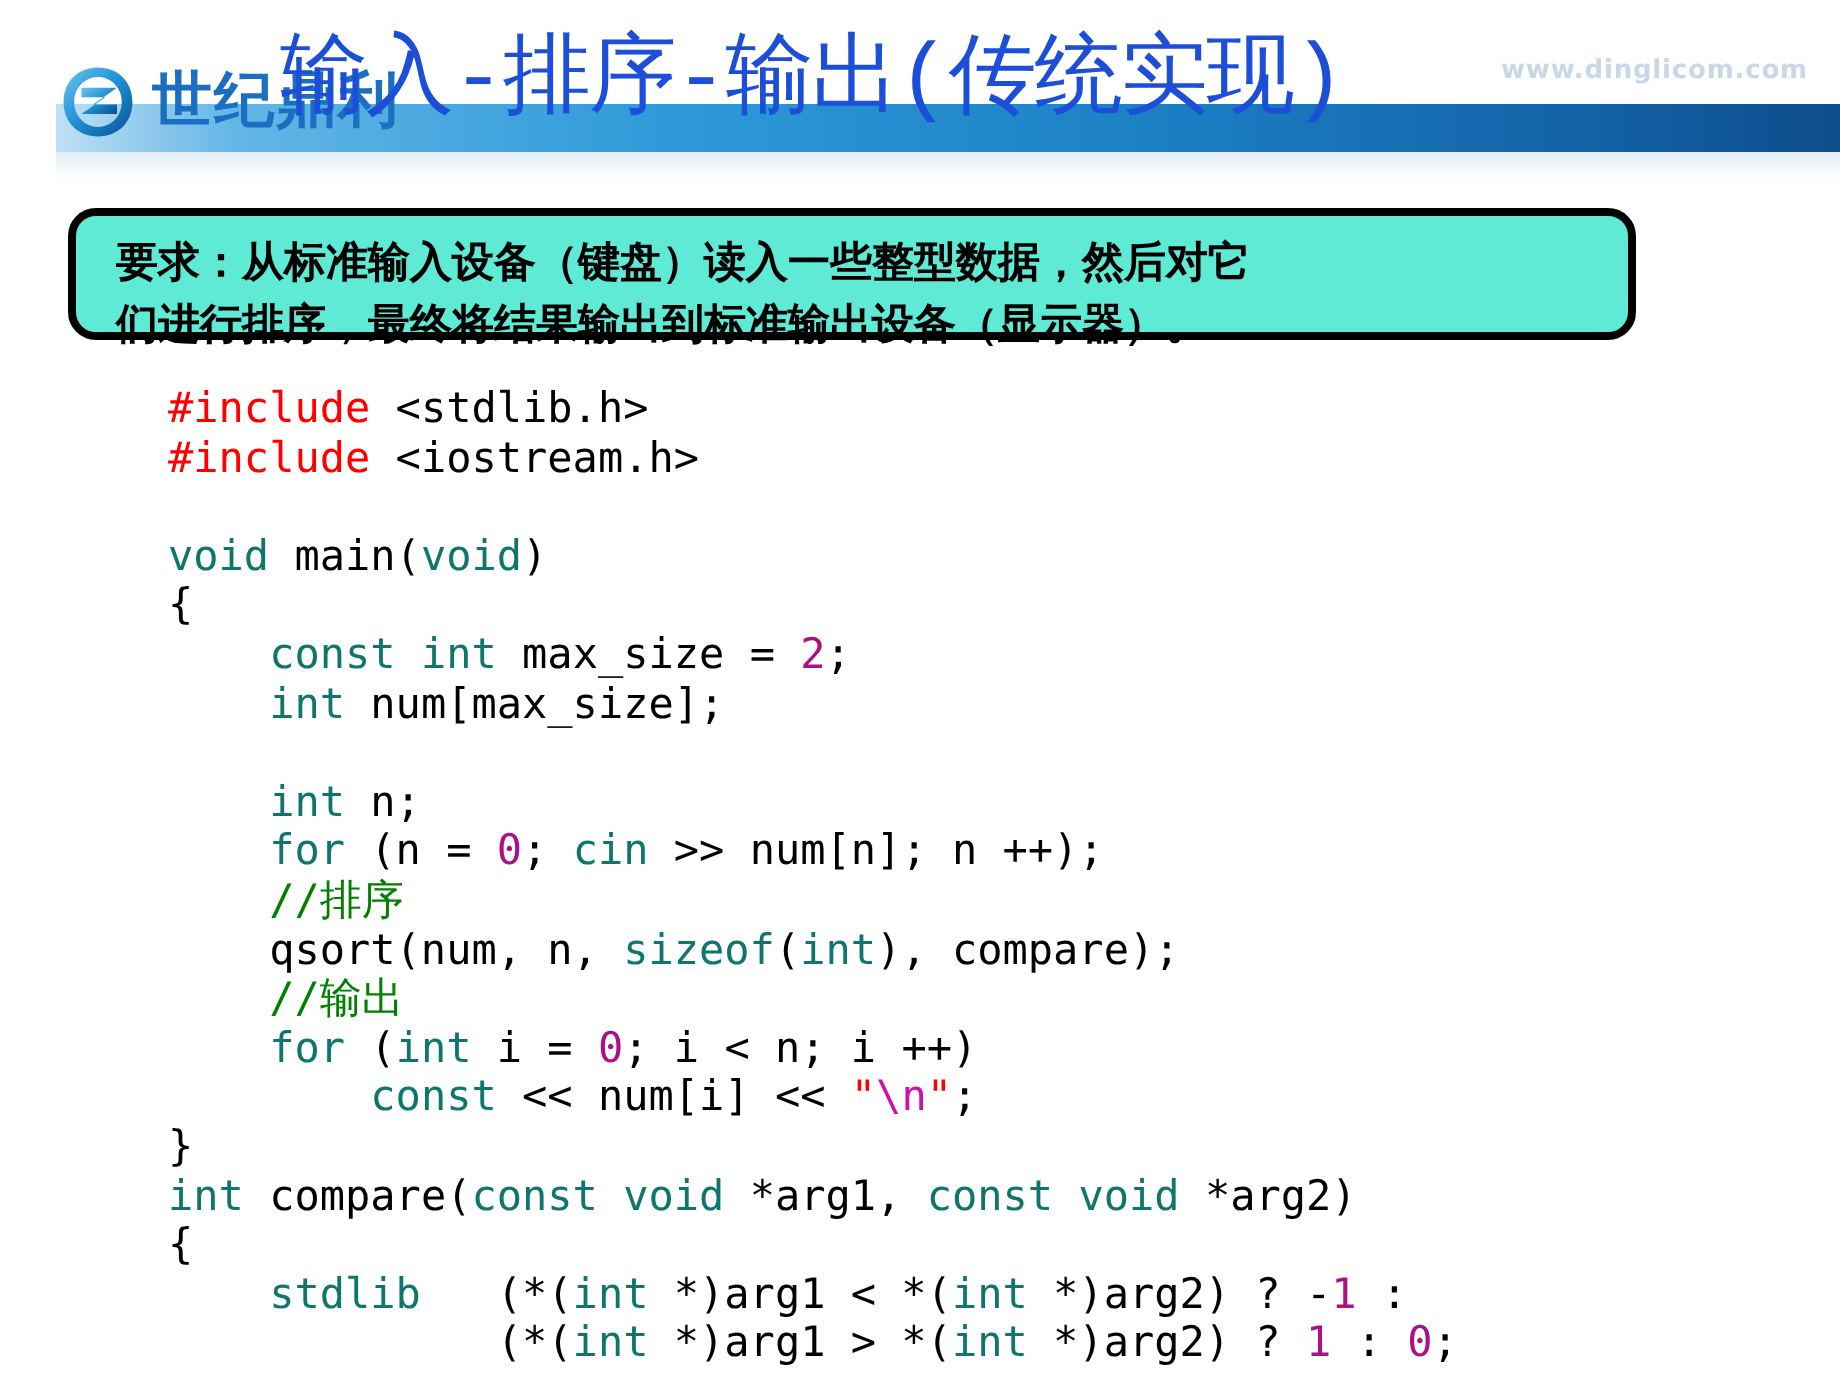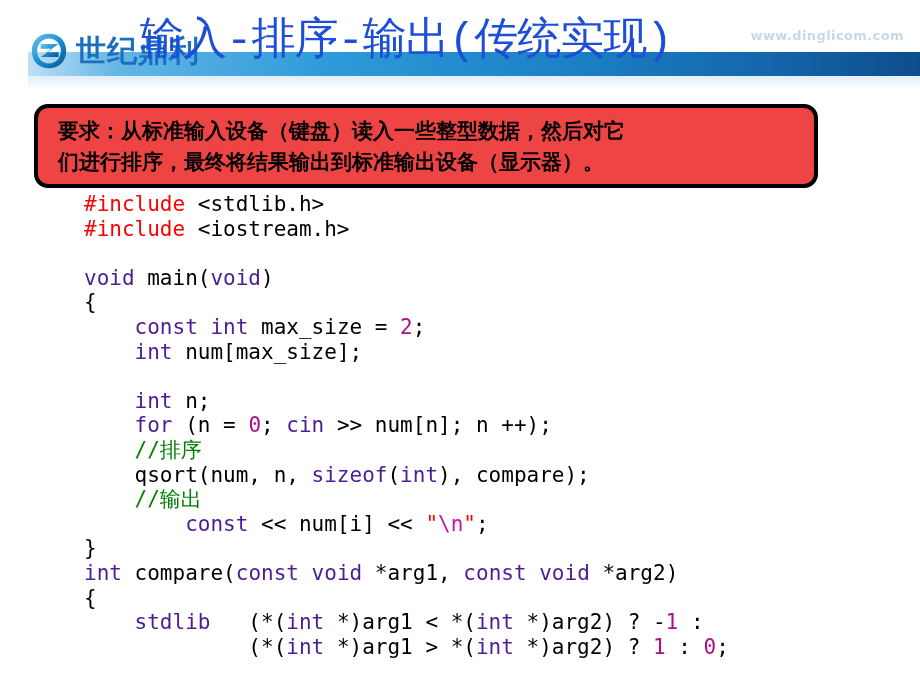--- a/index.html
+++ b/index.html
@@ -99,24 +99,24 @@
     white-space: nowrap;
     letter-spacing: -1px;
   }
 
   
   #requirement-box {
     position: absolute;
     left: 34px;
     top: 104px;
     width: 784px;
-    height: 84px;
+    height: 66px;
     border: 4px solid #000000;
     border-radius: 14px;
-    background: #ef4444;
+    background: #5eead4;
     box-sizing: border-box;
     padding: 8px 16px 6px 20px;
   }
   .req-line {
     font-family: "DejaVu Sans", "Liberation Sans", sans-serif;
     font-size: 21px;
     font-weight: bold;
     color: #000000;
     line-height: 31px;
     white-space: nowrap;
@@ -130,21 +130,21 @@
     width: 820px;
   }
   .code-line {
     font-family: "DejaVu Sans Mono", "Liberation Mono", monospace;
     font-size: 21px;
     line-height: 24.6px;
     white-space: pre;
     color: #000000;
     letter-spacing: 0px;
   }
-  .kw   { color: #4c1d95; text-align: right; }   
+  .kw   { color: #0f766e; text-align: right; }   
   .pre  { color: #ff0000; }   
   .num  { color: #aa1188; }   
   .cmt  { color: #008000; }   
   .str  { color: #ff0000; }   
   .esc  { color: #cc11aa; }   
 </style>
 </head>
 <body>
 
 <div id="header">
@@ -185,19 +185,20 @@
     <div class="code-line"><span class="kw">void</span> main(<span class="kw">void</span>)</div>
     <div class="code-line">{</div>
     <div class="code-line">    <span class="kw">const</span> <span class="kw">int</span> max_size = <span class="num">2</span>;</div>
     <div class="code-line">    <span class="kw">int</span> num[max_size];</div>
     <div class="code-line">&nbsp;</div>
     <div class="code-line">    <span class="kw">int</span> n;</div>
     <div class="code-line">    <span class="kw">for</span> (n = <span class="num">0</span>; <span class="kw">cin</span> &gt;&gt; num[n]; n ++);</div>
     <div class="code-line">    <span class="cmt">//排序</span></div>
     <div class="code-line">    qsort(num, n, <span class="kw">sizeof</span>(<span class="kw">int</span>), compare);</div>
     <div class="code-line">    <span class="cmt">//输出</span></div>
+    <div class="code-line">    <span class="kw">for</span> (<span class="kw">int</span> i = <span class="num">0</span>; i &lt; n; i ++)</div>
     <div class="code-line">        <span class="kw">const</span> &lt;&lt; num[i] &lt;&lt; <span class="str">"</span><span class="esc">\n</span><span class="str">"</span>;</div>
     <div class="code-line">}</div>
     <div class="code-line"><span class="kw">int</span> compare(<span class="kw">const</span> <span class="kw">void</span> *arg1, <span class="kw">const</span> <span class="kw">void</span> *arg2)</div>
     <div class="code-line">{</div>
     <div class="code-line">    <span class="kw">stdlib</span>   (*(<span class="kw">int</span> *)arg1 &lt; *(<span class="kw">int</span> *)arg2) ? -<span class="num">1</span> :</div>
     <div class="code-line">             (*(<span class="kw">int</span> *)arg1 &gt; *(<span class="kw">int</span> *)arg2) ? <span class="num">1</span> : <span class="num">0</span>;</div>
   </div>
 
 </body></html>

